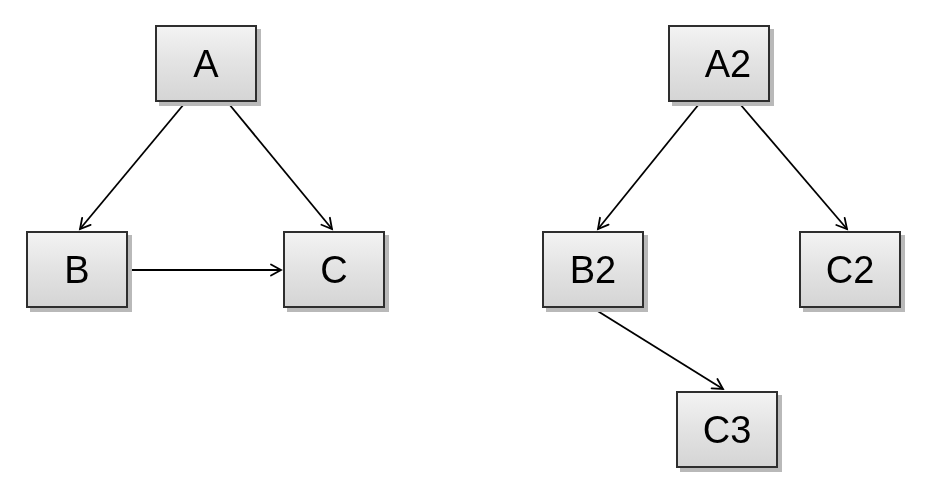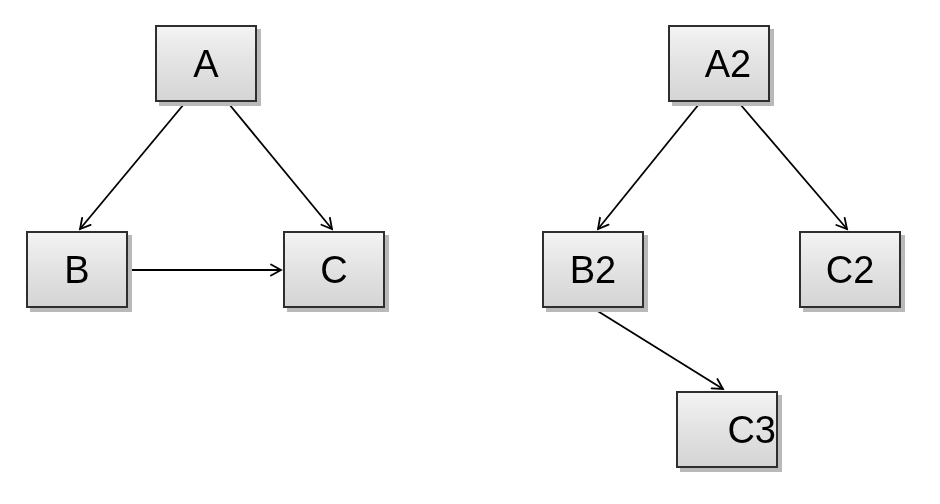--- a/index.html
+++ b/index.html
@@ -70,17 +70,17 @@
       </div>
       <div class="node" style="left: 668px; top: 25px; width: 102px; height: 77px; padding-left: 18px;">
         <span class="node-label">A2</span>
       </div>
       <div class="node" style="left: 542px; top: 231px; width: 102px; height: 77px; text-align: center;">
         <span class="node-label">B2</span>
       </div>
       <div class="node" style="left: 799px; top: 231px; width: 102px; height: 77px;">
         <span class="node-label">C2</span>
       </div>
-      <div class="node" style="left: 676px; top: 391px; width: 102px; height: 77px; justify-content: flex-end;">
+      <div class="node" style="left: 676px; top: 391px; width: 102px; height: 77px;">
         <span class="node-label">C3</span>
       </div>
     </div>
 </div>
 
 </body></html>

